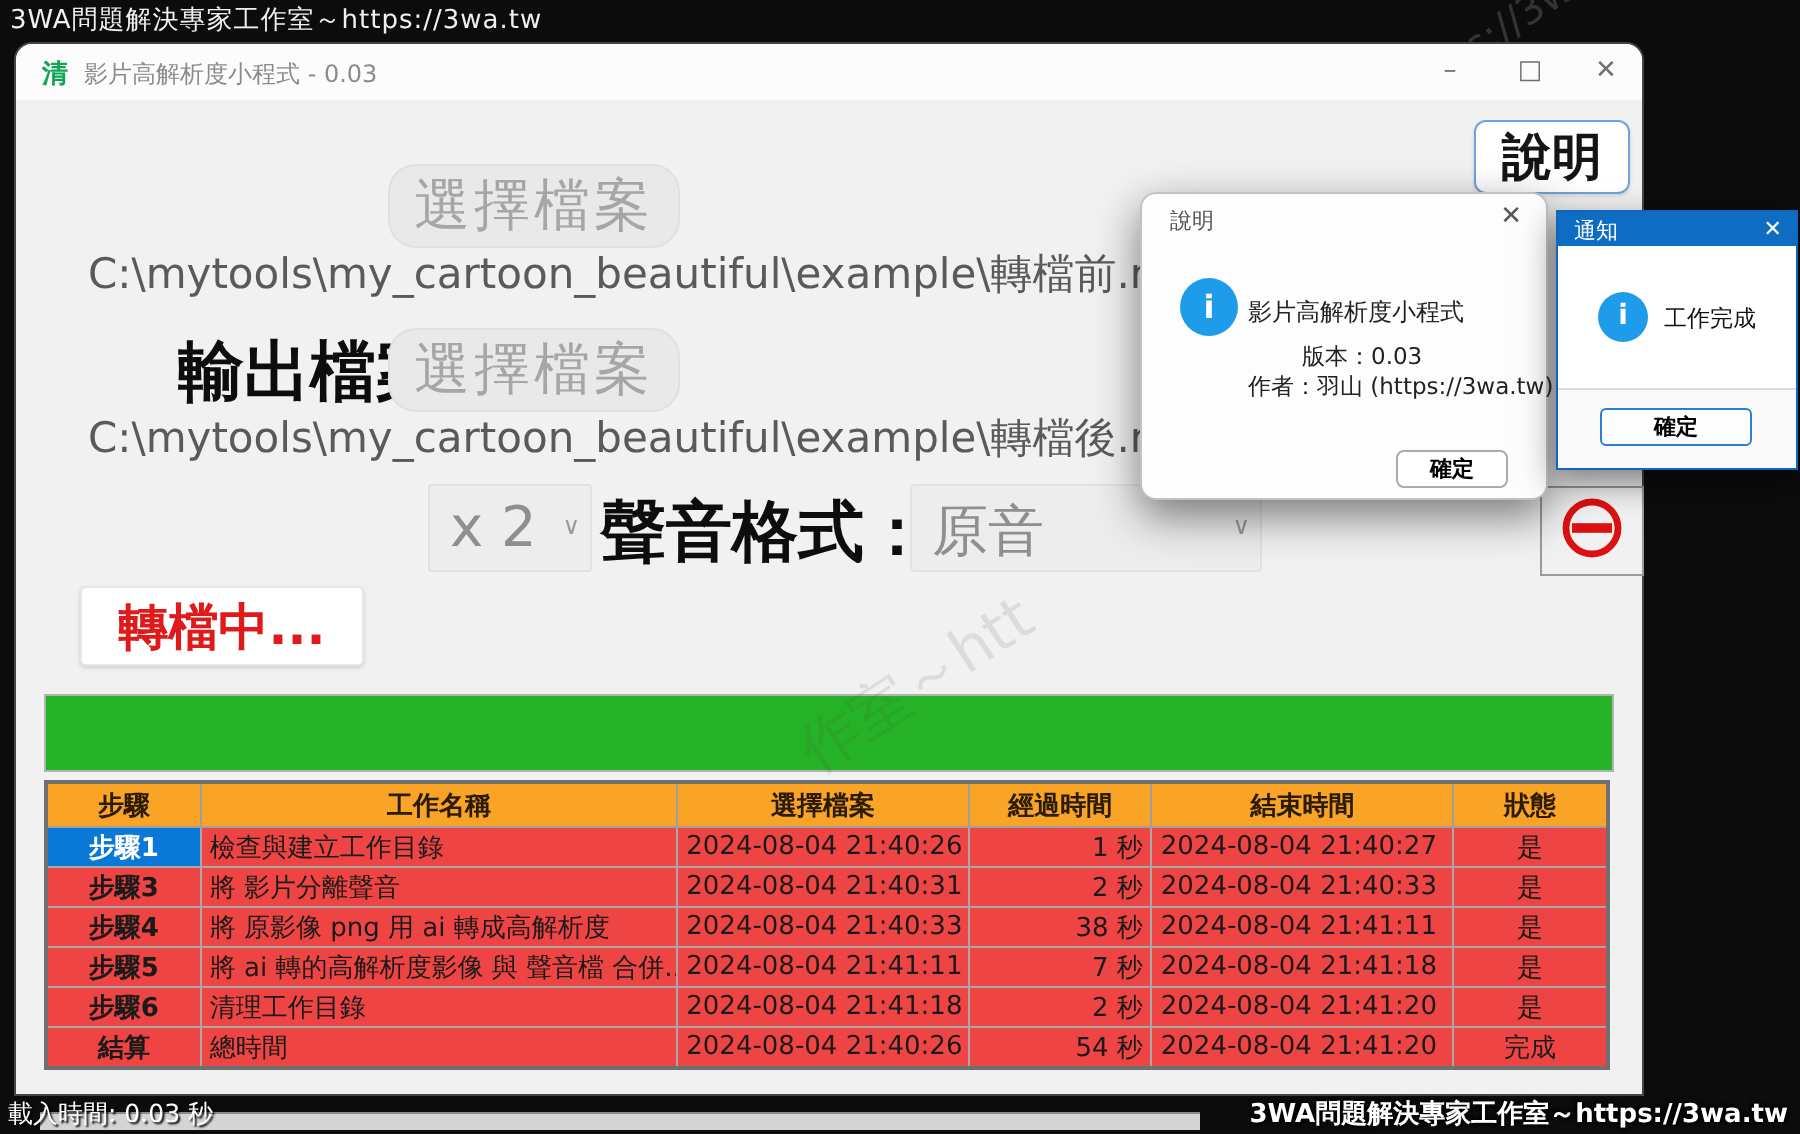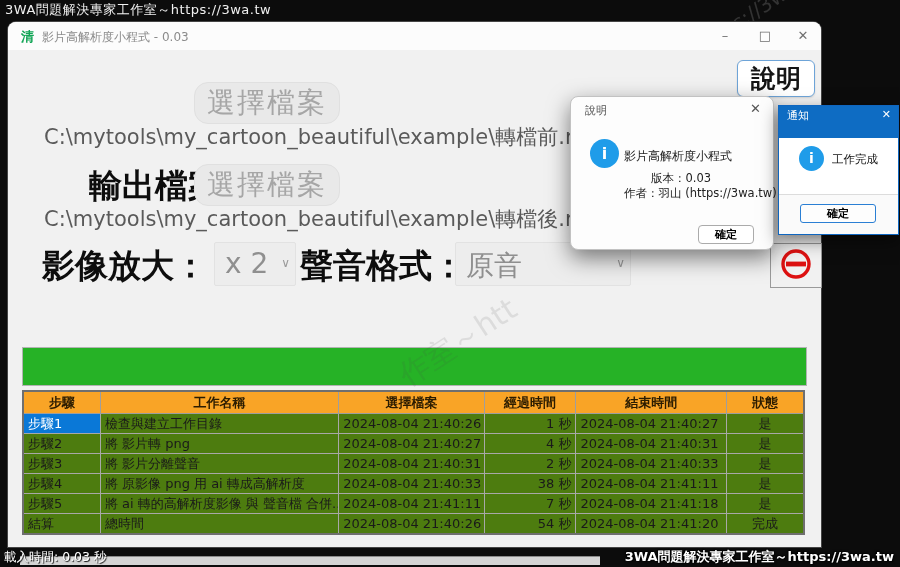--- a/index.html
+++ b/index.html
@@ -40,45 +40,45 @@
   .stop-btn{position:absolute;left:762px;top:221px;width:52px;height:45px;background:#f1f1f1;
     border:1px solid #9a9a9a;padding:0;}
   .convert-btn{position:absolute;left:32px;top:271px;width:142px;height:40px;background:#fff;
     border:1px solid #e6e6e6;border-radius:3px;color:#e01a1a;font-size:25px;font-weight:bold;
     font-family:inherit;padding:0;box-shadow:0 1px 2px rgba(0,0,0,.15);}
   .status-text{position:absolute;left:188px;top:272px;font-size:29px;font-weight:bold;color:#101010;white-space:nowrap;}
   .progress{position:absolute;left:14px;top:325px;width:783px;height:37px;background:#e7e7e7;border:1px solid #b3b3b3;}
   .progress-fill{height:100%;background:#26b226;}
   
   .table-wrap{position:absolute;left:14px;top:368px;width:783px;}
-  table.steps{width:100%;border-collapse:collapse;border:2px solid #6f6f6f;background:#4d7c0f;
+  table.steps{width:100%;border-collapse:collapse;border:2px solid #6f6f6f;background:#ef4444;
     font-size:13px;color:#1a1a1a;table-layout:fixed;}
   table.steps th{background:#f9a426;color:#2b1c00;font-weight:bold;height:21px;
     border:1px solid #9e9e9e;padding:0 2px;overflow:hidden;white-space:nowrap;}
   table.steps td{height:19px;border:1px solid #a8a8a8;padding:0 4px;overflow:hidden;white-space:nowrap;}
-  td.c0{} td.c1{text-align:left;padding-left:6px;}
+  td.c0{text-align:center;font-weight:bold;} td.c1{text-align:left;padding-left:6px;}
   td.c2{text-align:center;padding-left:8px;} td.c3{text-align:right;padding-right:10px;}
   td.c4{text-align:left;padding-left:8px;} td.c5{text-align:center;}
   td.sel{background:#0a78d7;color:#fff;}
   
   .dlg{position:absolute;z-index:20;}
   .help-dlg{left:570px;top:96px;width:202px;height:152px;background:#fdfdfd;border:1px solid #c2c2c2;
     border-radius:8px;box-shadow:0 8px 22px rgba(0,0,0,.5);}
   .help-dlg .dlg-title{position:absolute;left:14px;top:6px;font-size:11px;color:#555;}
   .help-dlg .dlg-close{position:absolute;right:12px;top:4px;font-size:13px;color:#555;cursor:default;}
   .info-icon{position:absolute;border-radius:50%;background:#1f9ce9;color:#fff;text-align:center;font-weight:bold;}
   .help-dlg .info-icon{left:19px;top:42px;width:29px;height:29px;font-size:16px;line-height:29px;}
   .help-dlg .app-name{position:absolute;left:53px;top:51px;font-size:12px;color:#222;}
   .help-dlg .ver{position:absolute;left:53px;top:74px;font-size:11.5px;color:#222;margin-left:27px;}
   .help-dlg .auth{position:absolute;left:53px;top:89px;font-size:11.5px;color:#222;white-space:nowrap;}
   .help-dlg .ok{position:absolute;left:127px;top:128px;width:56px;height:19px;background:#fff;
     border:1px solid #ababab;border-radius:4px;font-size:11px;font-weight:bold;font-family:inherit;padding:0;}
   .notify-dlg{left:778px;top:105px;width:119px;height:128px;background:#fff;border:1px solid #0f66c0;
     box-shadow:0 6px 16px rgba(0,0,0,.5);}
-  .notify-dlg .dlg-titlebar{position:absolute;left:0;top:0;right:0;height:32px;background:#0e6cc3;}
+  .notify-dlg .dlg-titlebar{position:absolute;left:0;top:0;right:0;height:17px;background:#0e6cc3;}
   .notify-dlg .dlg-title{position:absolute;left:8px;top:2px;font-size:11px;color:#fff;}
   .notify-dlg .dlg-close{position:absolute;right:7px;top:2px;font-size:11px;color:#fff;cursor:default;}
   .notify-dlg .info-icon{left:20px;top:40px;width:25px;height:25px;font-size:14px;line-height:25px;}
   .notify-dlg .msg{position:absolute;left:53px;top:46px;font-size:11.5px;color:#111;white-space:nowrap;}
   .notify-dlg .footer{position:absolute;left:0;right:0;top:88px;bottom:0;background:#fafafa;border-top:1px solid #dcdcdc;}
   .notify-dlg .ok{position:absolute;left:21px;top:98px;width:76px;height:19px;background:#fdfdfd;
     border:1.5px solid #2a7fd4;border-radius:3px;font-size:11px;font-weight:bold;font-family:inherit;padding:0;}
 </style>
 </head>
 <body>
@@ -103,39 +103,39 @@
 
     <button class="help-btn">說明</button>
 
     <button class="pick-btn src-pick">選擇檔案</button>
     <div class="path src-path">C:\mytools\my_cartoon_beautiful\example\轉檔前.mp4</div>
 
     <div class="biglbl out-lbl">輸出檔案：</div>
     <button class="pick-btn out-pick">選擇檔案</button>
     <div class="path out-path">C:\mytools\my_cartoon_beautiful\example\轉檔後.mp4</div>
 
-    <div class="biglbl scale-lbl">影像放大：</div>
     <div class="dropdown dd-scale">
       <span class="dd-val">x 2</span>
       <span class="dd-chev">∨</span>
     </div>
 
     <div class="biglbl audio-lbl">聲音格式：</div>
     <div class="dropdown dd-audio">
       <span class="dd-val">原音</span>
       <span class="dd-chev">∨</span>
     </div>
 
     <button class="stop-btn">
       <svg width="34" height="34" viewBox="0 0 34 34">
         <circle cx="17" cy="17" r="13" fill="none" stroke="#dd1111" stroke-width="3.4"></circle>
         <rect x="7" y="14.6" width="20" height="4.8" fill="#dd1111"></rect>
       </svg>
     </button>
 
+    <button class="convert-btn">轉檔中...</button>
 
     <div class="progress">
       <div class="progress-fill" style="width: 100%;"></div>
     </div>
 
     <div class="table-wrap">
       <table class="steps">
         <colgroup>
           <col style="width:76px">
             <col style="width:234px">
@@ -157,28 +157,20 @@
         <tbody>
             <tr>
               <td class="c0 sel">步驟1</td>
               <td class="c1">檢查與建立工作目錄</td>
               <td class="c2">2024-08-04 21:40:26</td>
               <td class="c3">1 秒</td>
               <td class="c4">2024-08-04 21:40:27</td>
               <td class="c5">是</td>
             </tr>
             <tr>
-              <td class="c0">步驟2</td>
-              <td class="c1">將 影片轉 png</td>
-              <td class="c2">2024-08-04 21:40:27</td>
-              <td class="c3">4 秒</td>
-              <td class="c4">2024-08-04 21:40:31</td>
-              <td class="c5">是</td>
-            </tr>
-            <tr>
               <td class="c0">步驟3</td>
               <td class="c1">將 影片分離聲音</td>
               <td class="c2">2024-08-04 21:40:31</td>
               <td class="c3">2 秒</td>
               <td class="c4">2024-08-04 21:40:33</td>
               <td class="c5">是</td>
             </tr>
             <tr>
               <td class="c0">步驟4</td>
               <td class="c1">將 原影像 png 用 ai 轉成高解析度</td>
@@ -186,20 +178,28 @@
               <td class="c3">38 秒</td>
               <td class="c4">2024-08-04 21:41:11</td>
               <td class="c5">是</td>
             </tr>
             <tr>
               <td class="c0">步驟5</td>
               <td class="c1">將 ai 轉的高解析度影像 與 聲音檔 合併...</td>
               <td class="c2">2024-08-04 21:41:11</td>
               <td class="c3">7 秒</td>
               <td class="c4">2024-08-04 21:41:18</td>
+              <td class="c5">是</td>
+            </tr>
+            <tr>
+              <td class="c0">步驟6</td>
+              <td class="c1">清理工作目錄</td>
+              <td class="c2">2024-08-04 21:41:18</td>
+              <td class="c3">2 秒</td>
+              <td class="c4">2024-08-04 21:41:20</td>
               <td class="c5">是</td>
             </tr>
             <tr>
               <td class="c0">結算</td>
               <td class="c1">總時間</td>
               <td class="c2">2024-08-04 21:40:26</td>
               <td class="c3">54 秒</td>
               <td class="c4">2024-08-04 21:41:20</td>
               <td class="c5">完成</td>
             </tr>

